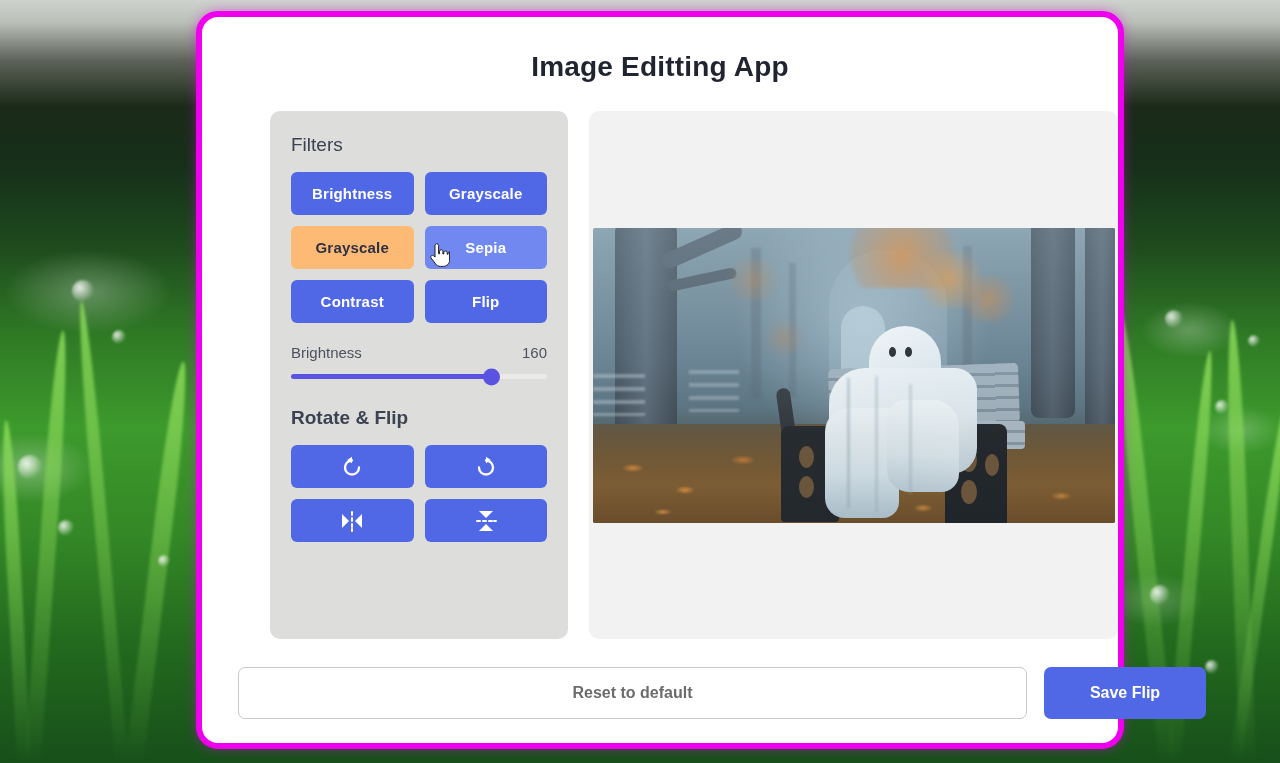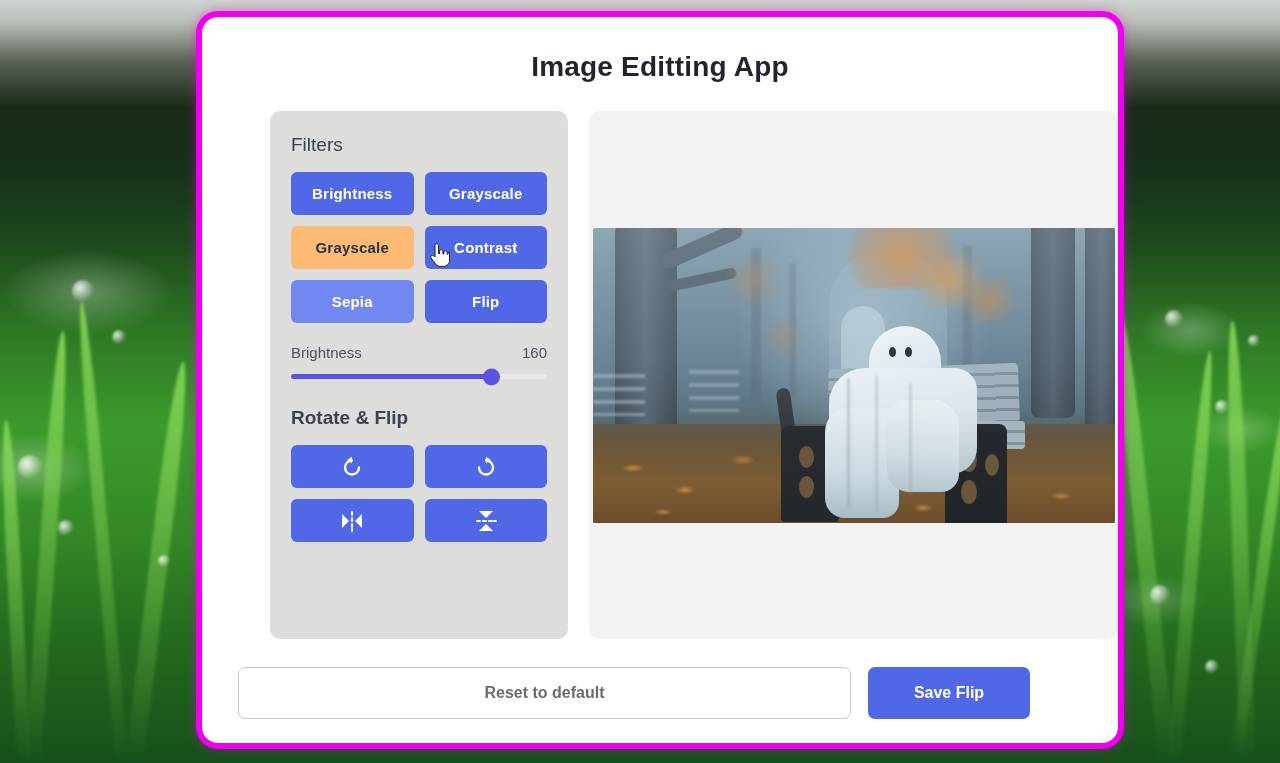--- a/index.html
+++ b/index.html
@@ -183,21 +183,21 @@
     position: relative;
     background: linear-gradient(180deg,#7d96a4 0%, #6f8896 18%, #60798a 42%, #56707f 60%, #4e5f60 72%, #5a4a38 85%, #6b5134 100%);
   }
   .pv { position: absolute; }
 
   
   #action-bar {
     position: absolute;
     left: 36px;
     bottom: 24px;
-    width: 792px;
+    width: 968px;
     display: flex;
     gap: 17px;
   }
   #reset-button {
     flex: 1;
     height: 52px;
     border: 1px solid #c9c9c9;
     border-radius: 7px;
     background: #ffffff;
     color: #6c6c6c;
@@ -273,22 +273,22 @@
   <div id="workspace">
 
     <div id="filters-panel">
 
       <div class="section-heading">Filters</div>
 
       <div class="btn-grid">
         <button class="filter-btn">Brightness</button>
         <button class="filter-btn">Grayscale</button>
         <button class="filter-btn hovered">Grayscale</button>
+        <button class="filter-btn active">Sepia</button>
         <button class="filter-btn">Contrast</button>
-        <button class="filter-btn active">Sepia</button>
         <button class="filter-btn">Flip</button>
       </div>
 
       <div id="slider-block">
         <div id="slider-row">
           <span>Brightness</span>
           <span>160</span>
         </div>
         <div id="slider-track">
           <div id="slider-fill" style="width: 78%;"></div>

